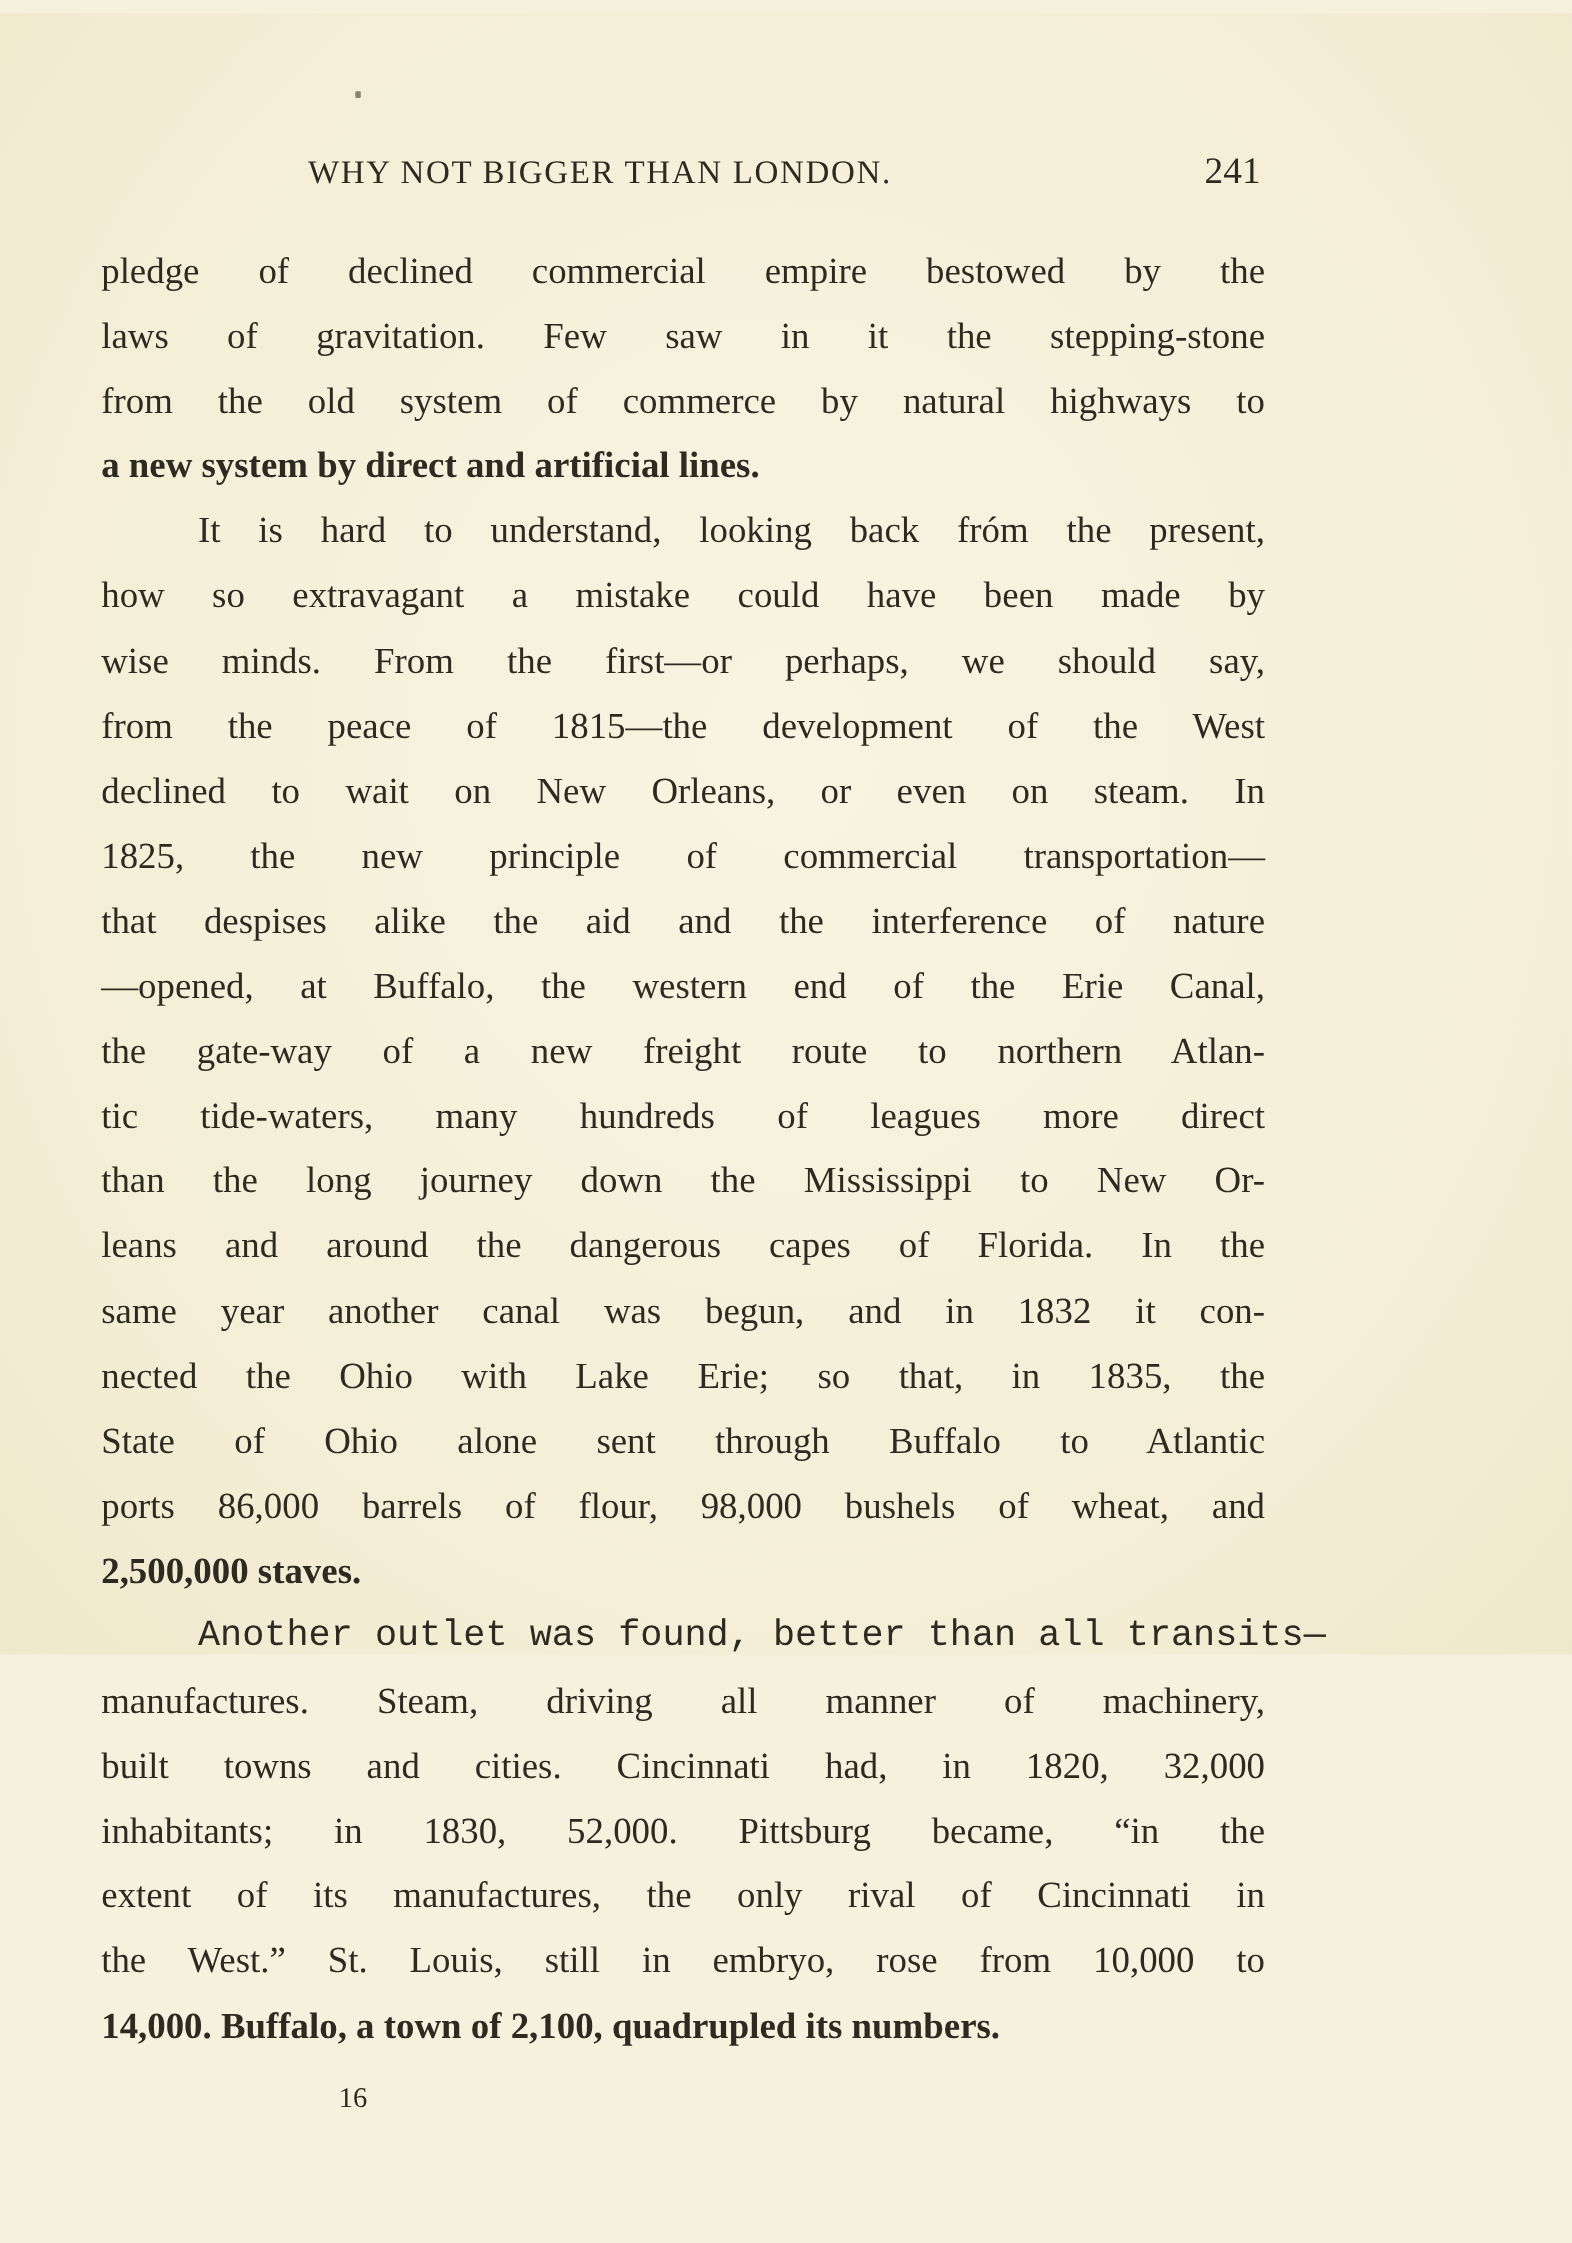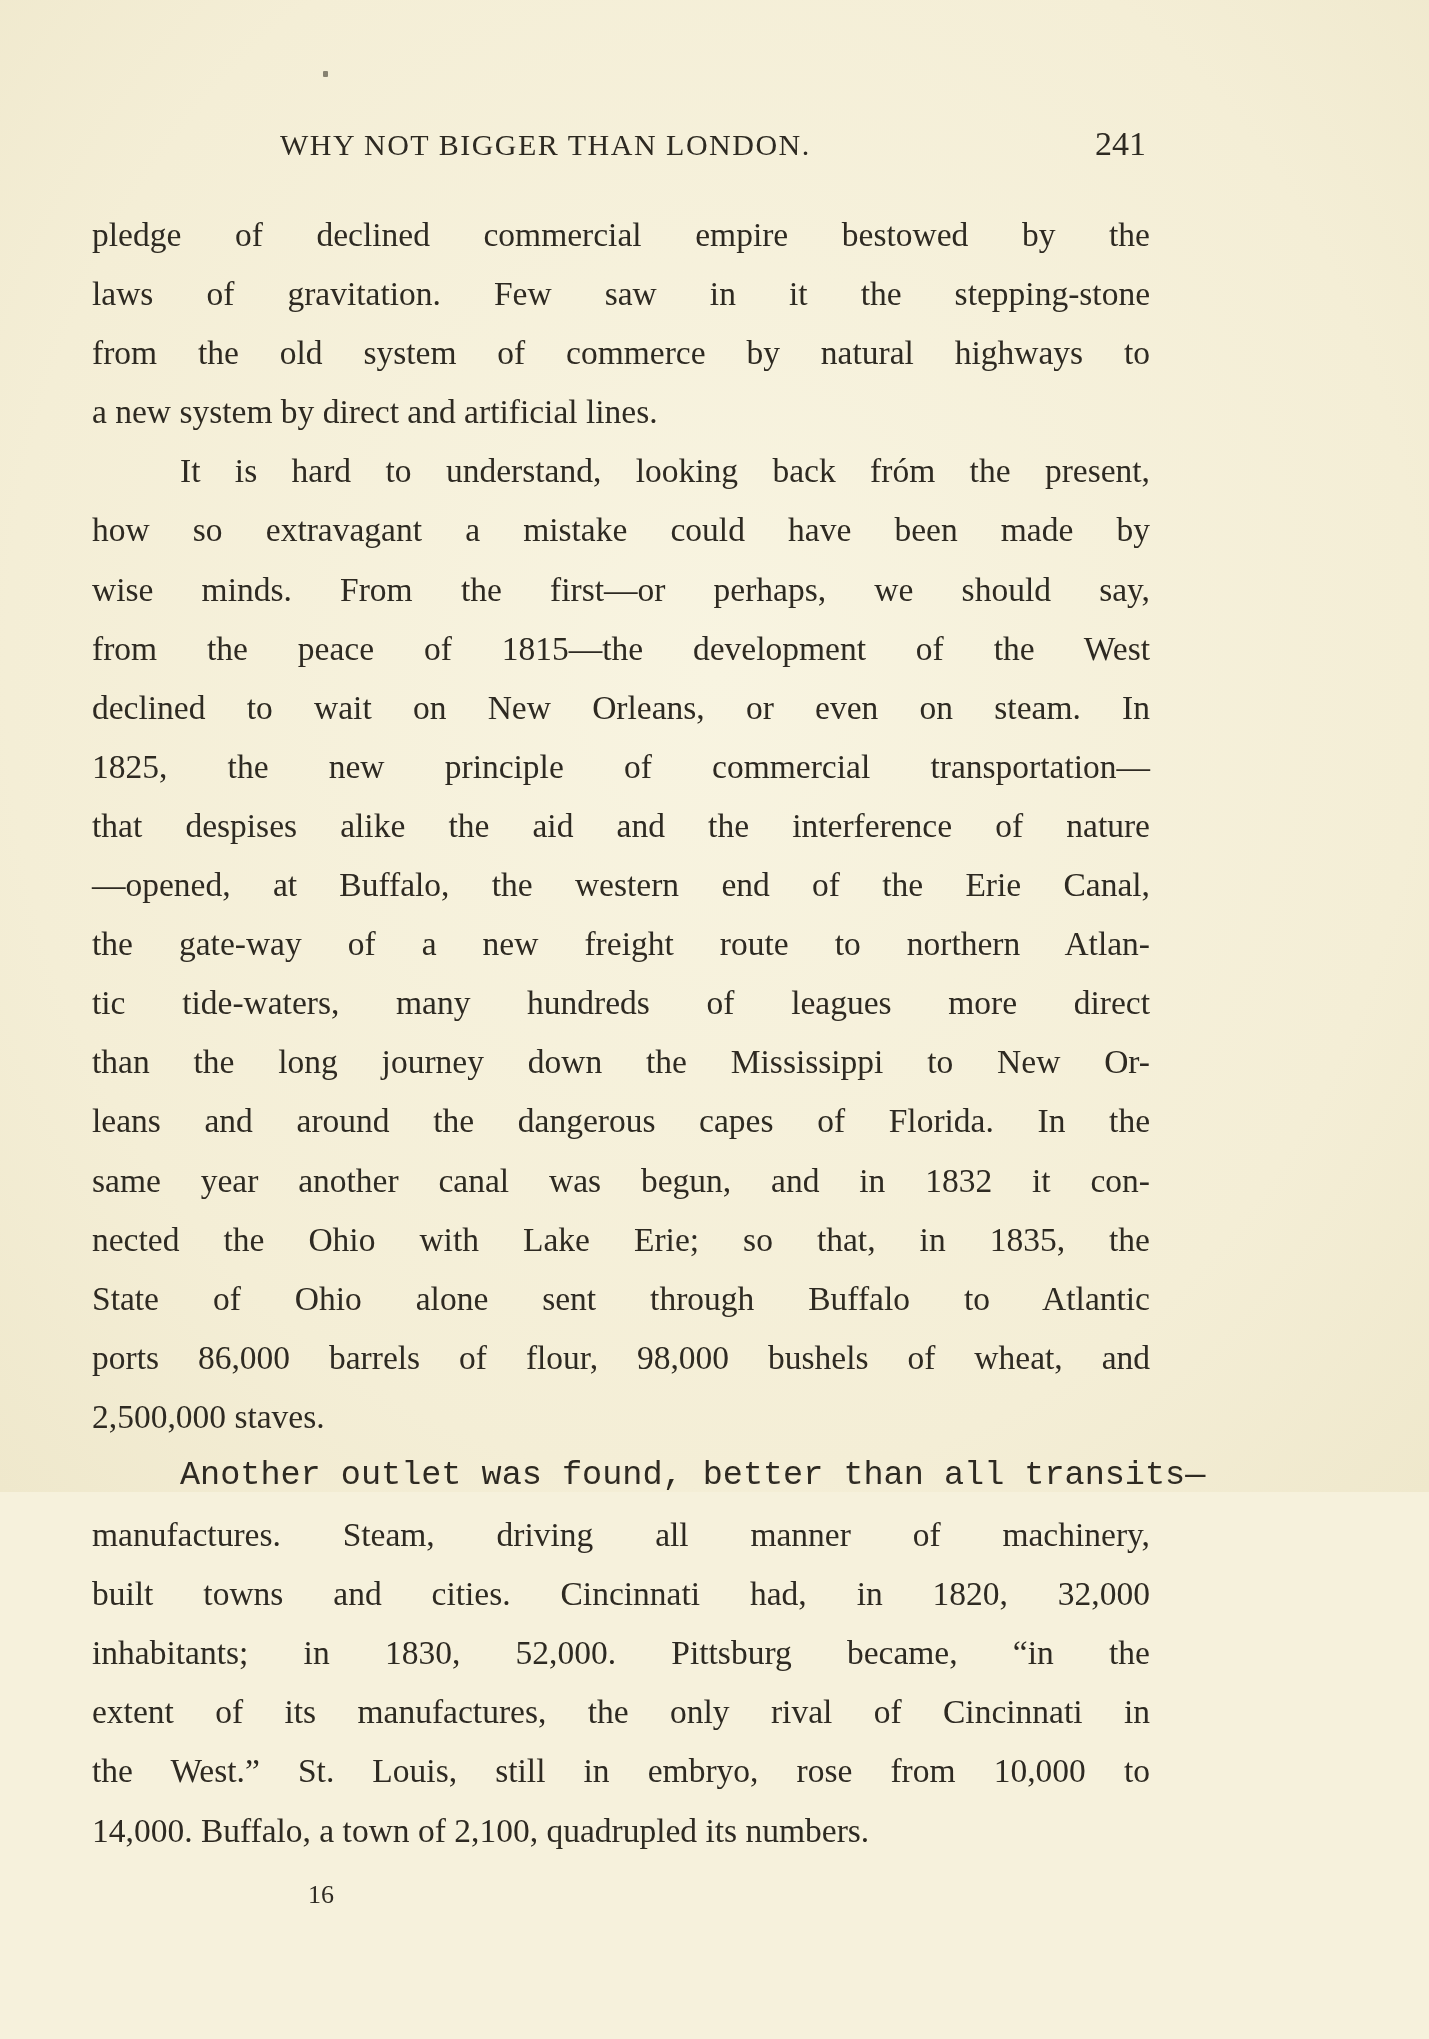--- a/index.html
+++ b/index.html
@@ -4,38 +4,38 @@
   <style>
     html, body { margin: 0; padding: 0; }
     body {
       width: 1429px; height: 2039px;
       background: #f6f1dc;
       position: relative; overflow: hidden;
       font-family: "Liberation Serif", "DejaVu Serif", serif;
       color: #2e2a22;
     }
     .page {
-      position: absolute; left: 0; top: 0; width: 1429px; height: 1492px;
+      position: absolute; left: 0; top: 12px; width: 1429px; height: 1492px;
       background: radial-gradient(ellipse at 50% 45%, #f8f4e1 0%, #f4eed6 70%, #efe8cc 100%);
     }
     .speck { position: absolute; width: 5px; height: 6px; background: #6b6658; border-radius: 1px; opacity: .8; }
     .header {
       position: absolute; left: 280px; top: 125px; width: 866px; height: 50px;
       display: flex; justify-content: space-between; align-items: baseline;
     }
     .running-head { font-size: 30px; letter-spacing: 1.5px; }
     .page-number { font-size: 34px; }
     .body-text {
       position: absolute; left: 92px; top: 205px; width: 1058px;
       font-size: 33.5px; line-height: 59.1px;
       text-align: justify;
     }
     .body-text p { margin: 0; text-align-last: left; }
     .line { display: block; text-align: justify; text-align-last: justify; white-space: nowrap; }
-    .line.last { text-align-last: left; }
+    .line.last { text-align-last: left; font-weight: bold; }
     .indent { text-indent: 44px; }
     .signature {
       position: absolute; left: 308px; top: 1880px; font-size: 26px;
     }
   </style>
 </head>
 <body>
 
 <div class="page">
   <div class="speck" style="left:323px; top:71px;"></div>

